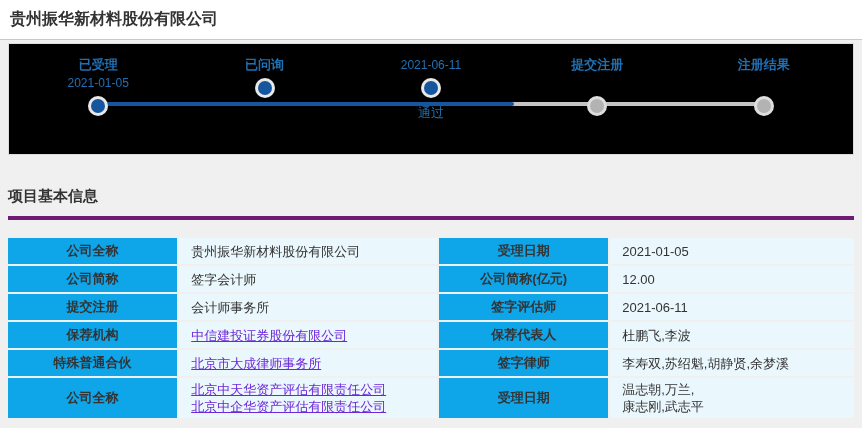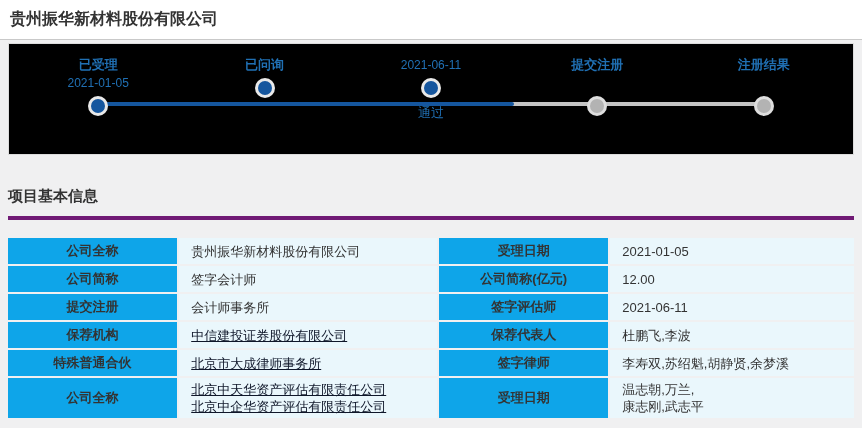--- a/index.html
+++ b/index.html
@@ -79,21 +79,21 @@
     color: #333;
     height: 26px;
   }
   td.val {
     background: #eaf7fc;
     font-size: 13px;
     color: #333;
     padding: 3px 6px 3px 12px;
     line-height: 17px;
   }
-  td.val a { color: #0f172a; text-decoration: underline; }
+  td.val a { color: #6d28d9; text-decoration: underline; }
 </style>
 </head>
 <body>
 
 <div class="page">
 
   <div class="title-bar">
     <h1>贵州振华新材料股份有限公司</h1>
   </div>
 

